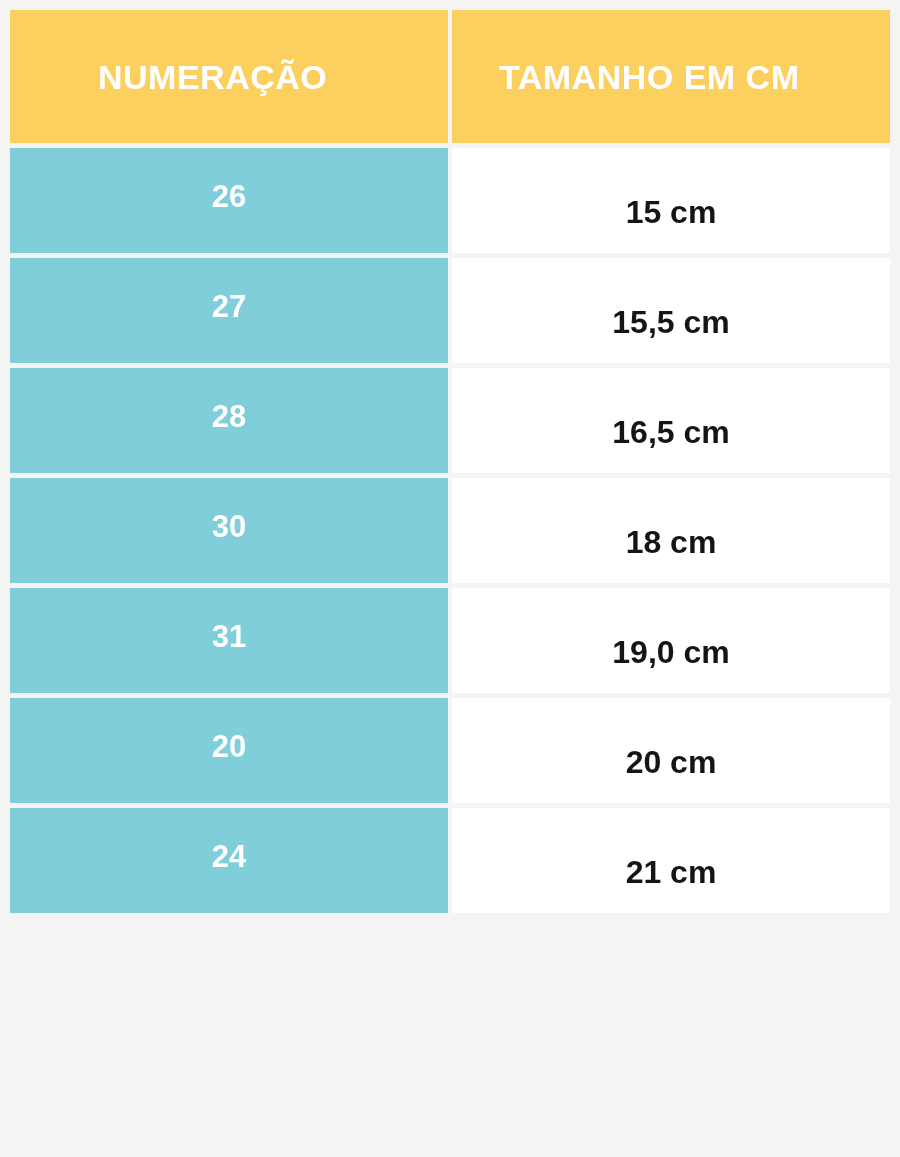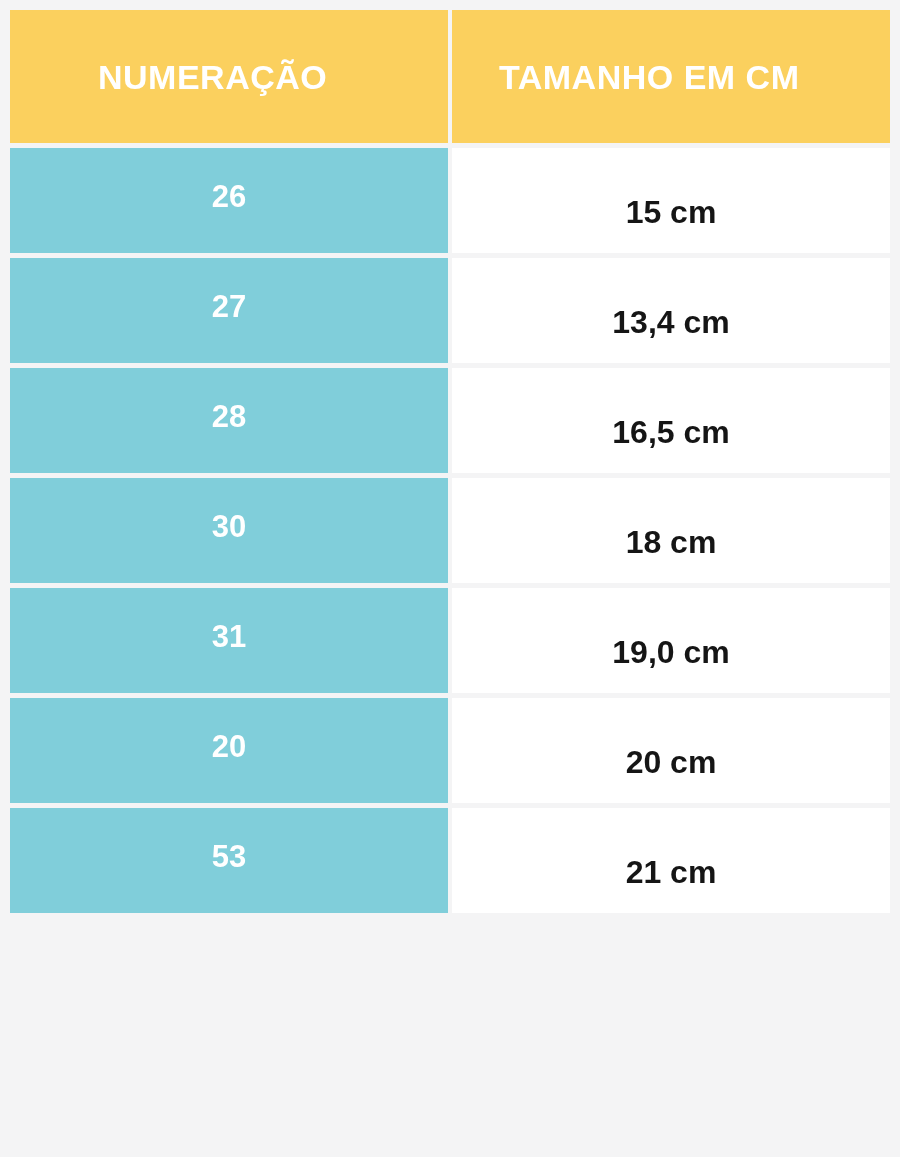--- a/index.html
+++ b/index.html
@@ -129,21 +129,21 @@
       <div class="cell cell-size col-size">
         <span class="cell-text">15 cm</span>
       </div>
     </div>
 
     <div class="row row-body">
       <div class="cell cell-num col-num">
         <span class="cell-text">27</span>
       </div>
       <div class="cell cell-size col-size">
-        <span class="cell-text">13,4 cm</span>
+        <span class="cell-text">15,5 cm</span>
       </div>
     </div>
 
     <div class="row row-body">
       <div class="cell cell-num col-num">
         <span class="cell-text">28</span>
       </div>
       <div class="cell cell-size col-size">
         <span class="cell-text">16,5 cm</span>
       </div>
@@ -172,21 +172,21 @@
       <div class="cell cell-num col-num">
         <span class="cell-text">20</span>
       </div>
       <div class="cell cell-size col-size">
         <span class="cell-text">20 cm</span>
       </div>
     </div>
 
     <div class="row row-body">
       <div class="cell cell-num col-num">
-        <span class="cell-text">53</span>
+        <span class="cell-text">24</span>
       </div>
       <div class="cell cell-size col-size">
         <span class="cell-text">21 cm</span>
       </div>
     </div>
 
 
   </div>
 </div>
 

